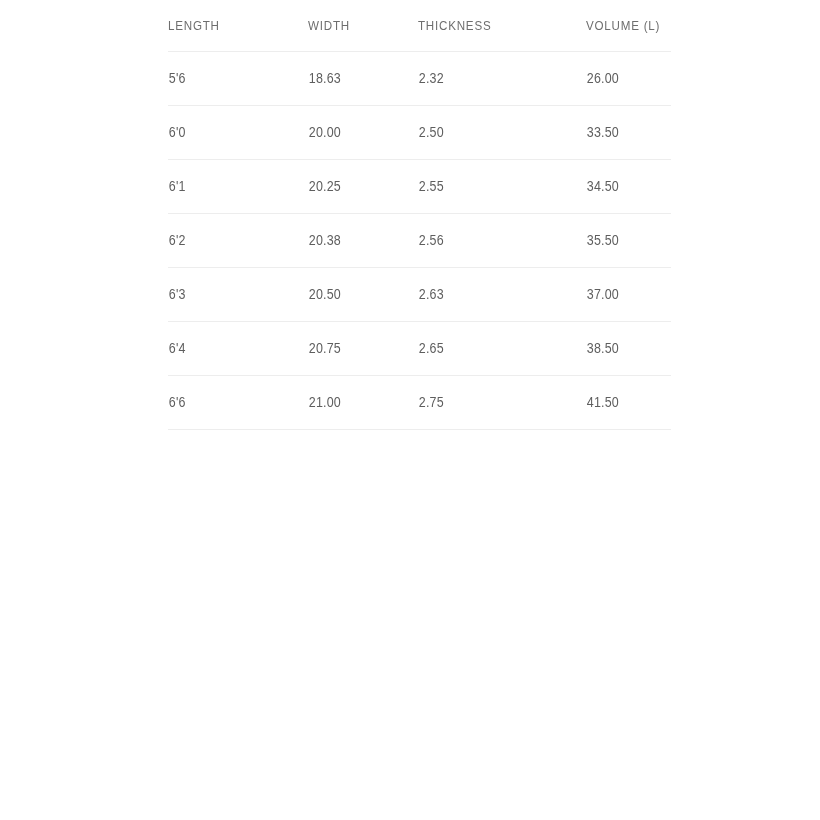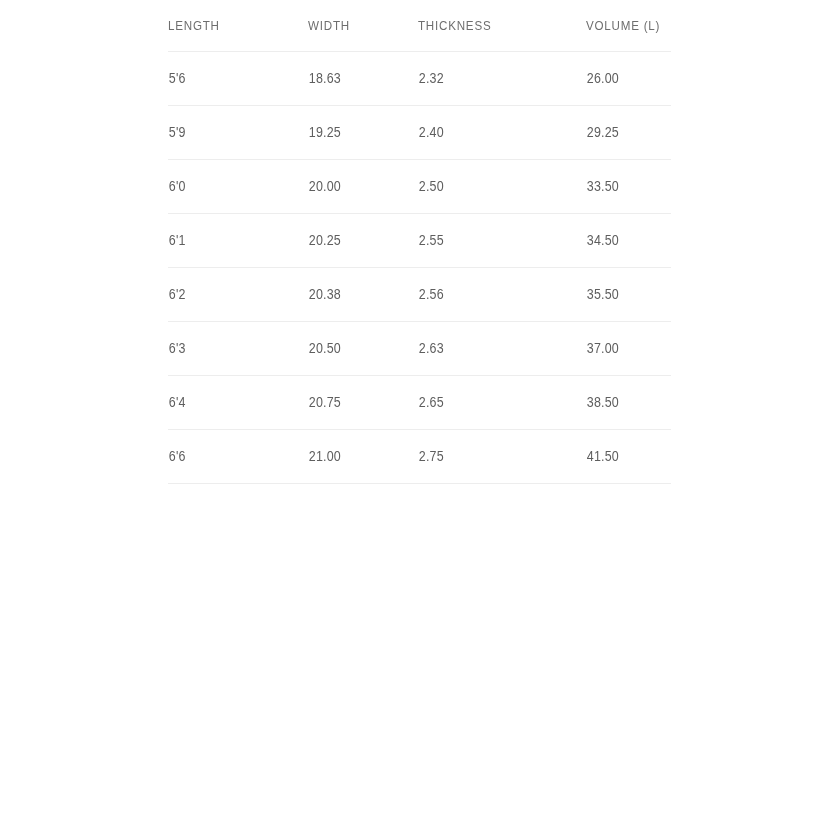--- a/index.html
+++ b/index.html
@@ -88,26 +88,20 @@
       </tr>
     </thead>
     <tbody id="table-body">
         <tr>
           <td>5'6</td>
           <td>18.63</td>
           <td>2.32</td>
           <td>26.00</td>
         </tr>
         <tr>
-          <td>5'9</td>
-          <td>19.25</td>
-          <td>2.40</td>
-          <td>29.25</td>
-        </tr>
-        <tr>
           <td>6'0</td>
           <td>20.00</td>
           <td>2.50</td>
           <td>33.50</td>
         </tr>
         <tr>
           <td>6'1</td>
           <td>20.25</td>
           <td>2.55</td>
           <td>34.50</td>

